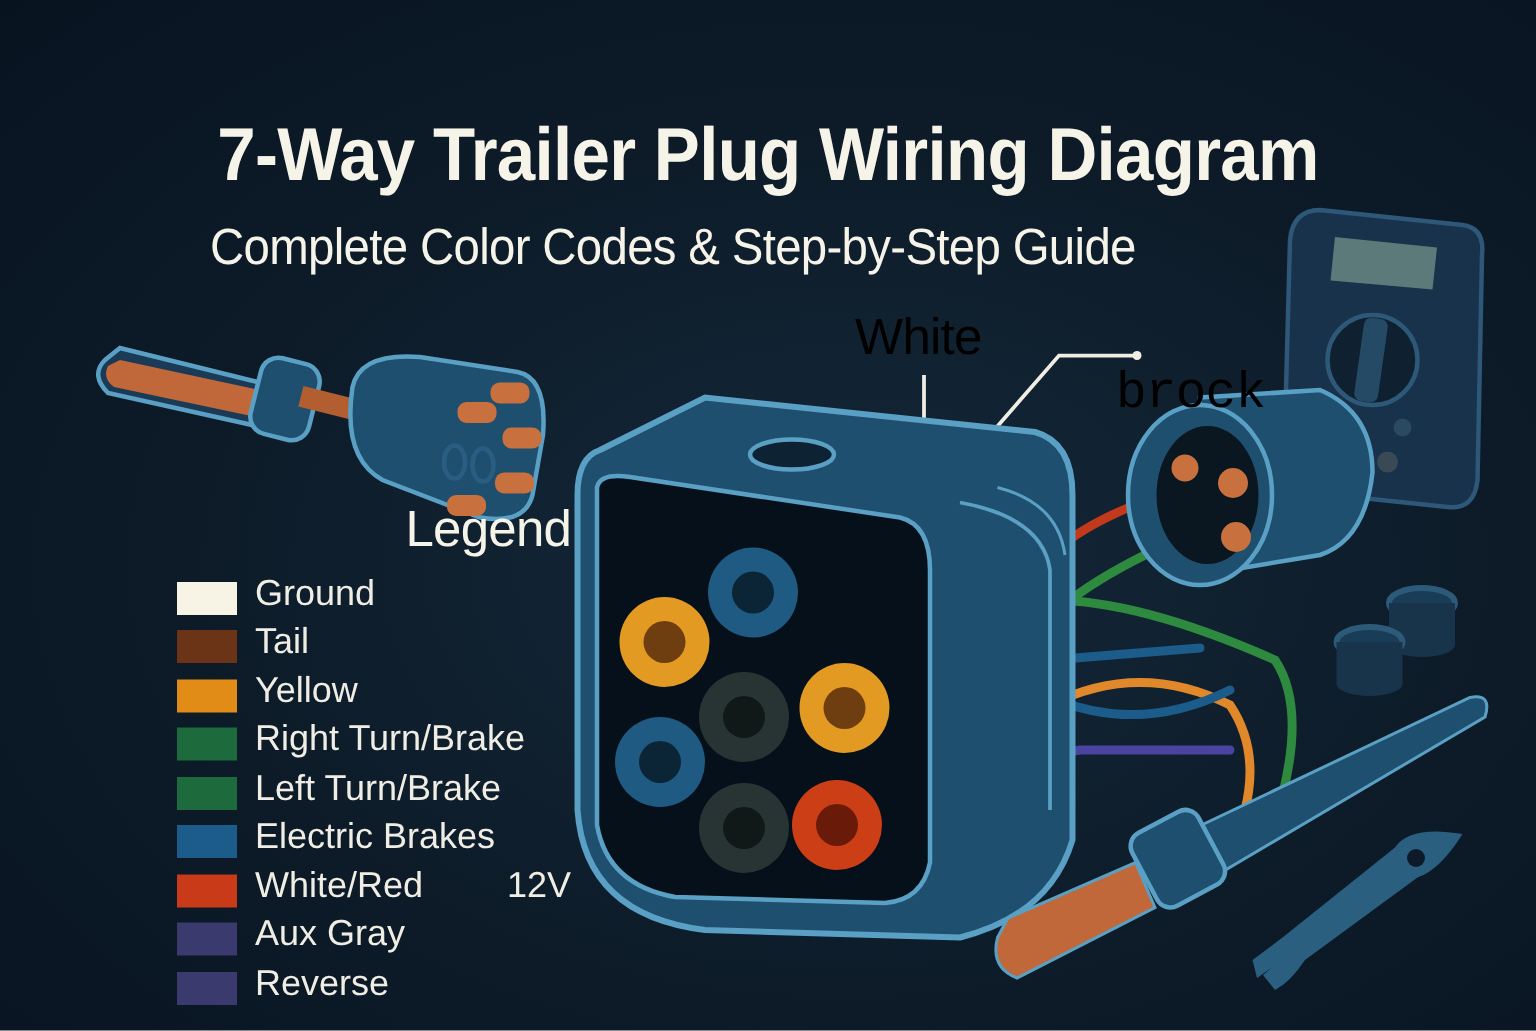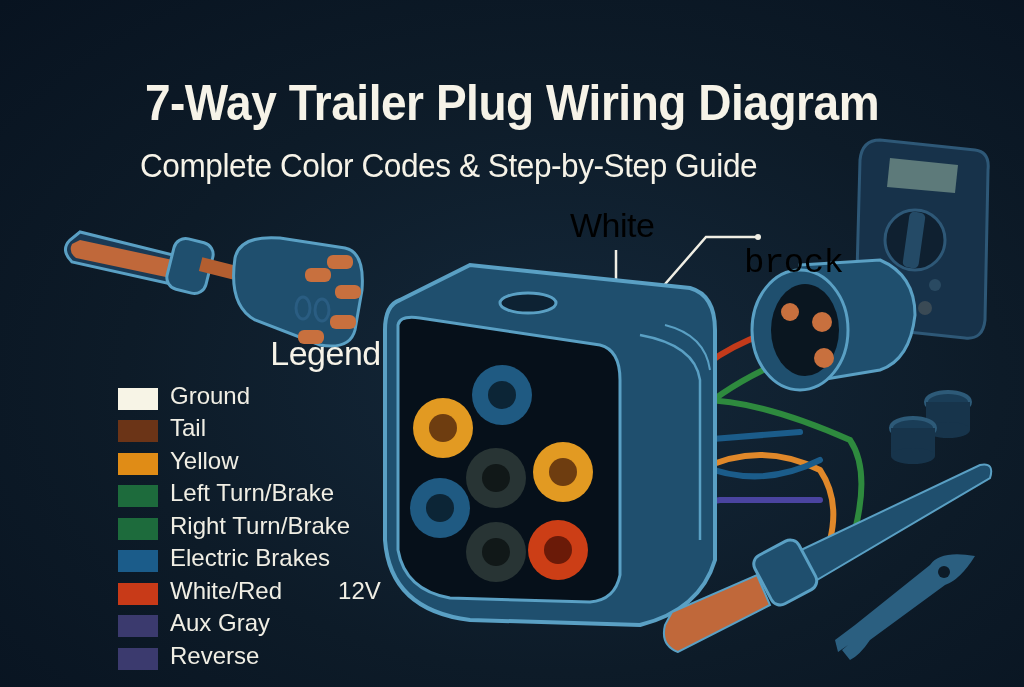--- a/index.html
+++ b/index.html
@@ -145,25 +145,25 @@
       <div class="legend-row">
         <span class="swatch" style="background: rgb(107, 52, 23);"></span>
         <span>Tail</span>
       </div>
       <div class="legend-row">
         <span class="swatch" style="background: rgb(224, 140, 22);"></span>
         <span>Yellow</span>
       </div>
       <div class="legend-row">
         <span class="swatch" style="background: rgb(29, 107, 60);"></span>
-        <span>Left Turn/Brake</span>
+        <span>Right Turn/Brake</span>
       </div>
       <div class="legend-row">
         <span class="swatch" style="background: rgb(29, 107, 60);"></span>
-        <span>Right Turn/Brake</span>
+        <span>Left Turn/Brake</span>
       </div>
       <div class="legend-row">
         <span class="swatch" style="background: rgb(27, 92, 138);"></span>
         <span>Electric Brakes</span>
       </div>
       <div class="legend-row">
         <span class="swatch" style="background: rgb(200, 58, 24);"></span>
         <span>White/Red</span>
         <span class="extra">12V</span>
       </div>

